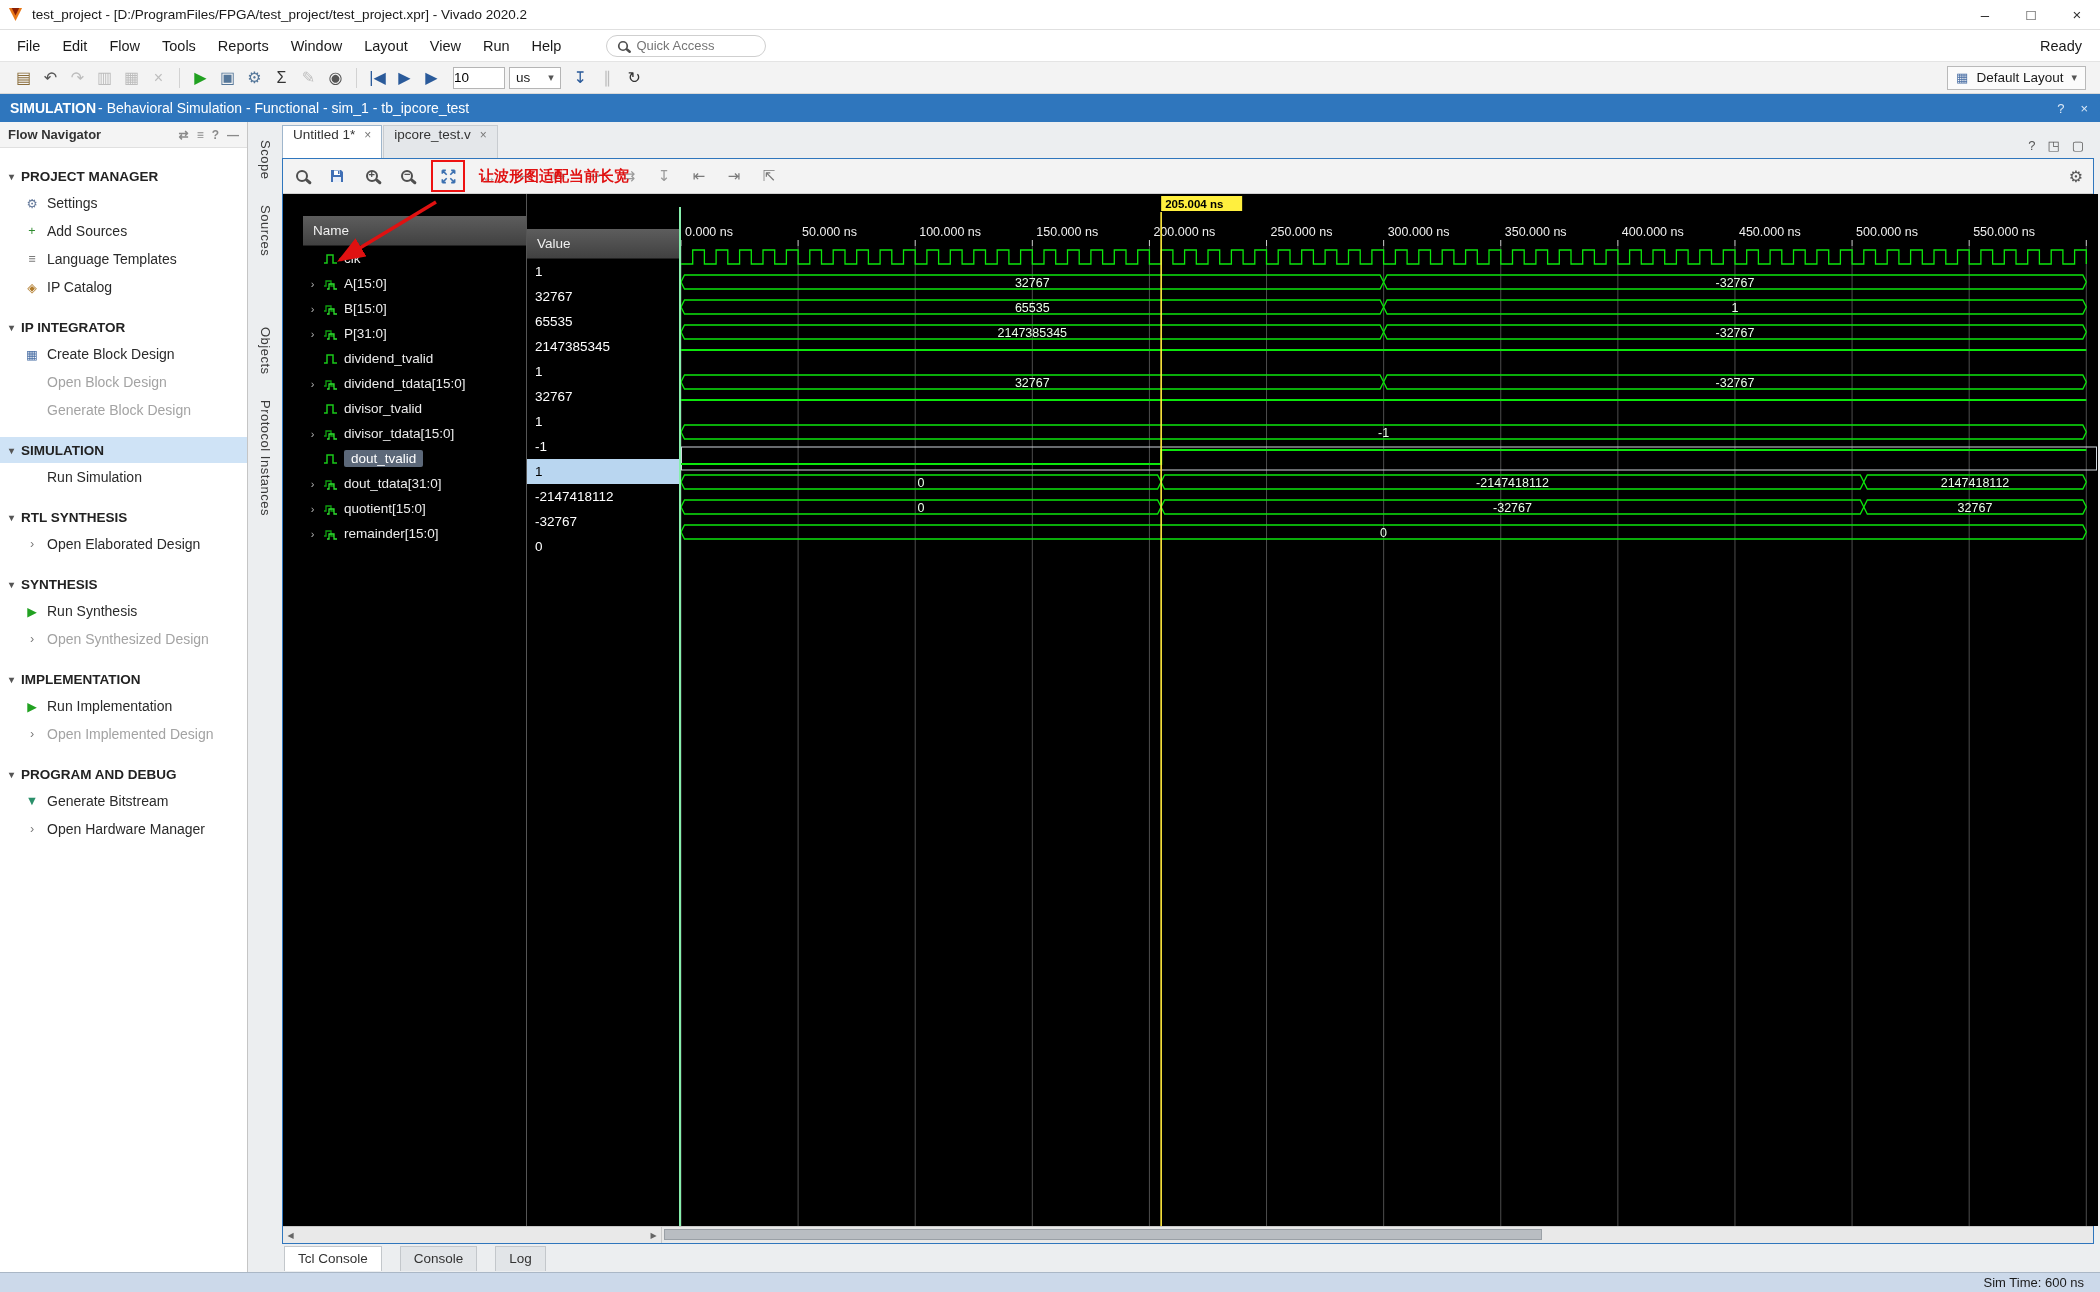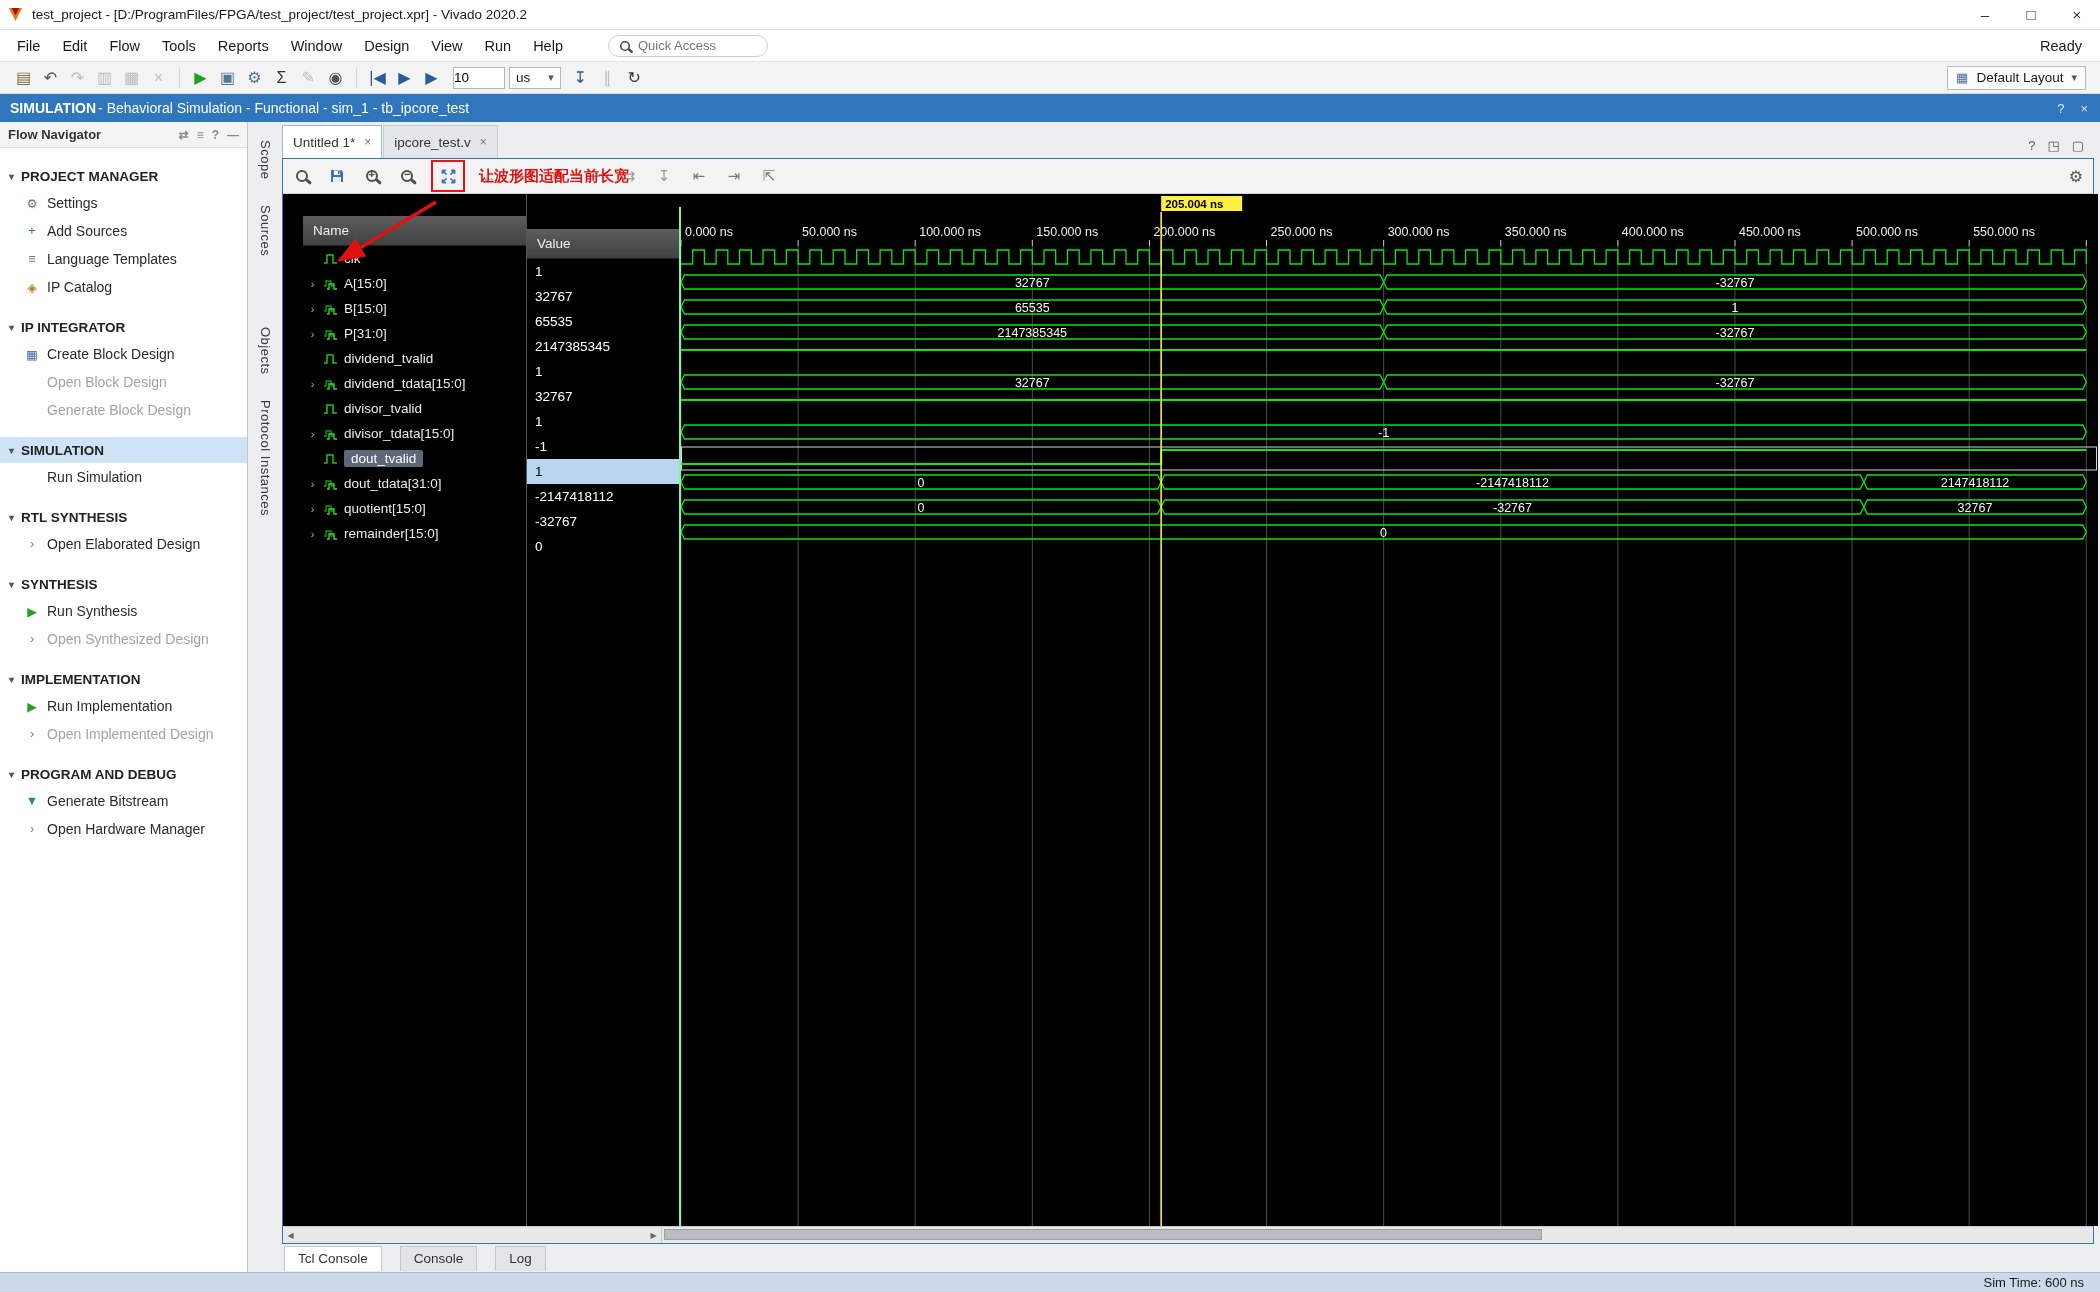--- a/index.html
+++ b/index.html
@@ -51,21 +51,21 @@
   .fn-item.disabled { color:#a3a3a3; }
 
   
   .main-area { flex:1; display:flex; padding-top:6px; background:#eceef0; min-width:0; }
   .side-strip { width:34px; display:flex; flex-direction:column; align-items:center; padding-top:12px; gap:26px; }
   .side-tab { writing-mode:vertical-rl; font-size:13px; color:#3a3a3a; letter-spacing:.5px; cursor:default; }
   .side-tab:nth-child(3) { margin-top:44px; }
 
   .right-col { flex:1; display:flex; flex-direction:column; padding-right:6px; min-width:0; }
   .tab-bar { height:30px; display:flex; align-items:flex-end; }
-  .tab { height:27px; display:flex; align-items:center; gap:9px; padding:16px 10px; font-size:13.5px; border:1px solid #c8ccd0; border-bottom:none; background:#e4e7ea; color:#333; }
+  .tab { height:27px; display:flex; align-items:flex-end; gap:9px; padding:16px 10px; font-size:13.5px; border:1px solid #c8ccd0; border-bottom:none; background:#e4e7ea; color:#333; }
   .tab.active { background:#ffffff; border-color:#9fb6cc; }
   .tab .tab-close { color:#777; font-size:12px; }
   .tabbar-icons { margin-left:auto; display:flex; gap:12px; padding-right:10px; padding-bottom:5px; color:#555; font-size:13px; }
 
   
   .wave-window { flex:1; border:1px solid #2f76bd; background:#fff; display:flex; flex-direction:column; min-height:0; }
   .wave-toolbar { height:35px; background:#f3f3f3; border-bottom:1px solid #d0d0d0; display:flex; align-items:center; padding-left:8px; gap:13px; position:relative; flex:none; }
   .wt-icon { display:inline-flex; align-items:center; justify-content:center; width:22px; height:22px; font-size:15px; color:#6a6a6a; }
   .mag { position:relative; width:12px; height:12px; border:2px solid #4f4f4f; border-radius:50%; display:inline-block; }
   .mag::after { content:""; position:absolute; width:7px; height:2.5px; background:#4f4f4f; right:-6px; bottom:-2px; transform:rotate(40deg); border-radius:2px; }
@@ -132,21 +132,21 @@
 </div>
 
 <div class="menubar">
   <span id="menubar-items" style="display:flex">
       <span class="menu-item">File</span>
       <span class="menu-item">Edit</span>
       <span class="menu-item">Flow</span>
       <span class="menu-item">Tools</span>
       <span class="menu-item">Reports</span>
       <span class="menu-item">Window</span>
-      <span class="menu-item">Design</span>
+      <span class="menu-item">Layout</span>
       <span class="menu-item">View</span>
       <span class="menu-item">Run</span>
       <span class="menu-item">Help</span>
     </span>
   <div class="quick-access">
     <span class="mag small"></span>
     <input placeholder="Quick Access" style="">
   </div>
   <span class="ready-label">Ready</span>
 </div>

